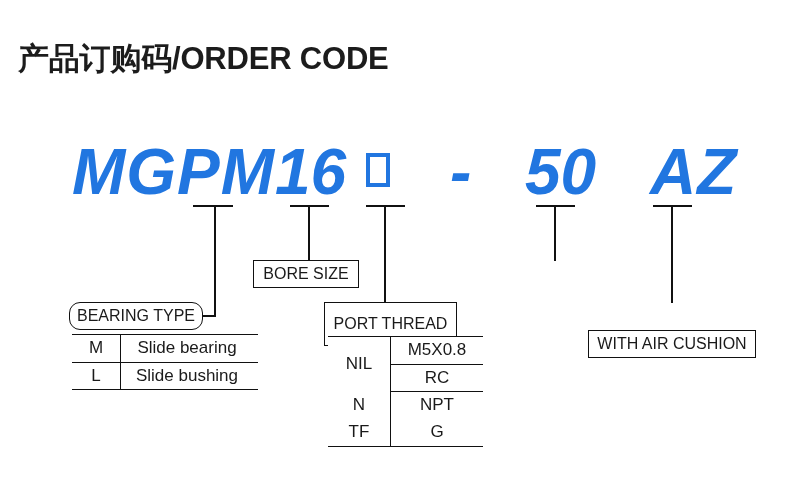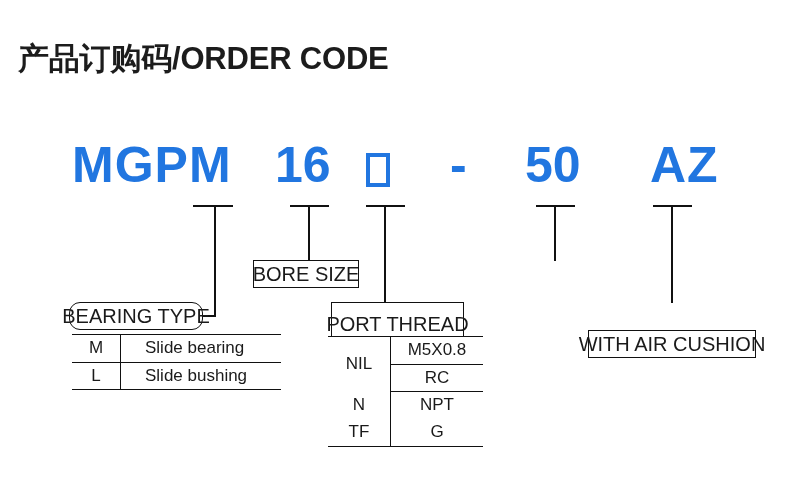--- a/index.html
+++ b/index.html
@@ -27,25 +27,26 @@
     font-size: 31px;
     font-weight: bold;
     letter-spacing: -0.2px;
     color: #1c1c1c;
     white-space: nowrap;
   }
 
   
   .code-token {
     position: absolute;
-    font-size: 50px;
+    font-size: 64px;
     font-weight: bold;
     color: var(--blue);
     white-space: nowrap;
     line-height: 1;
+    font-style: italic;
   }
   #code-mgpm { left: 72px;  top: 140px; letter-spacing: 1px; }
   #code-bore { left: 275px; top: 140px; }
   #code-dash { left: 450px; top: 140px; }
   #code-stroke { left: 525px; top: 140px; }
   #code-cushion { left: 650px; top: 140px; letter-spacing: 1px; }
 
   #code-port-square {
     position: absolute;
     left: 366px;
@@ -72,21 +73,21 @@
     position: absolute;
     height: 0;
     border-top: 2px solid #111;
   }
 
   
   .label-box {
     position: absolute;
     border: 1.6px solid #111;
     background: #ffffff;
-    font-size: 20px;
+    font-size: 16px;
     color: #1a1a1a;
     display: flex;
     align-items: center;
     justify-content: center;
     box-sizing: border-box;
     white-space: nowrap;
     letter-spacing: 0px;
   }
 
   
@@ -108,21 +109,21 @@
   }
   .opt-table td.divider { border-left: 1.4px solid #111; }
   .opt-table td.k { width: 46px; }
   .opt-table tr:not(:last-child) td { border-bottom: 0; }
   .opt-table tr td.rowline-bottom { border-bottom: 1.4px solid #111; }
   .opt-table td.nogap { border-top: 0; }
 
   
   #bearing-table { left: 72px; top: 334px; }
   #bearing-table td.k { width: 36px; }
-  #bearing-table td.v { width: 130px; text-align: left; padding-left: 24px; }
+  #bearing-table td.v { width: 130px; text-align: center; padding-left: 1px; }
   #bearing-table tr.r1 td { border-bottom: 1.4px solid #111; }
 
   
   #port-table { left: 328px; top: 336px; }
   #port-table td.k { width: 50px; margin-top: 32px; }
   #port-table td.v { width: 80px; margin-left: 16px; }
 </style>
 </head>
 <body>
 
@@ -150,21 +151,21 @@
   <div class="tick-bar" style="left:536px; top:205px; width:39px;"></div>
   <div class="drop-line" style="left:554px; top:205px; height:56px;"></div>
 
   <div class="tick-bar" style="left:653px; top:205px; width:39px;"></div>
   <div class="drop-line" style="left:671px; top:205px; height:98px;"></div>
 
   <div class="label-box" style="left:69px;  top:302px; width:134px; height:28px;border-radius:11px;">BEARING TYPE</div>
 
   <div class="label-box" style="left:253px; top:260px; width:106px; height:28px;">BORE SIZE</div>
 
-  <div class="label-box" style="left:331px; top:302px; width:133px; height:44px;">PORT THREAD</div>
+  <div class="label-box" style="left:324px; top:302px; width:133px; height:44px;">PORT THREAD</div>
 
 
   <div class="label-box" style="left:588px; top:302px; width:168px; height:28px;margin-top:28px;">WITH AIR CUSHION</div>
 
   <table class="opt-table" id="bearing-table">
     <tbody>
         <tr class="r1">
       <td class="k">M</td>
       <td class="v divider">Slide bearing</td>
     </tr>

